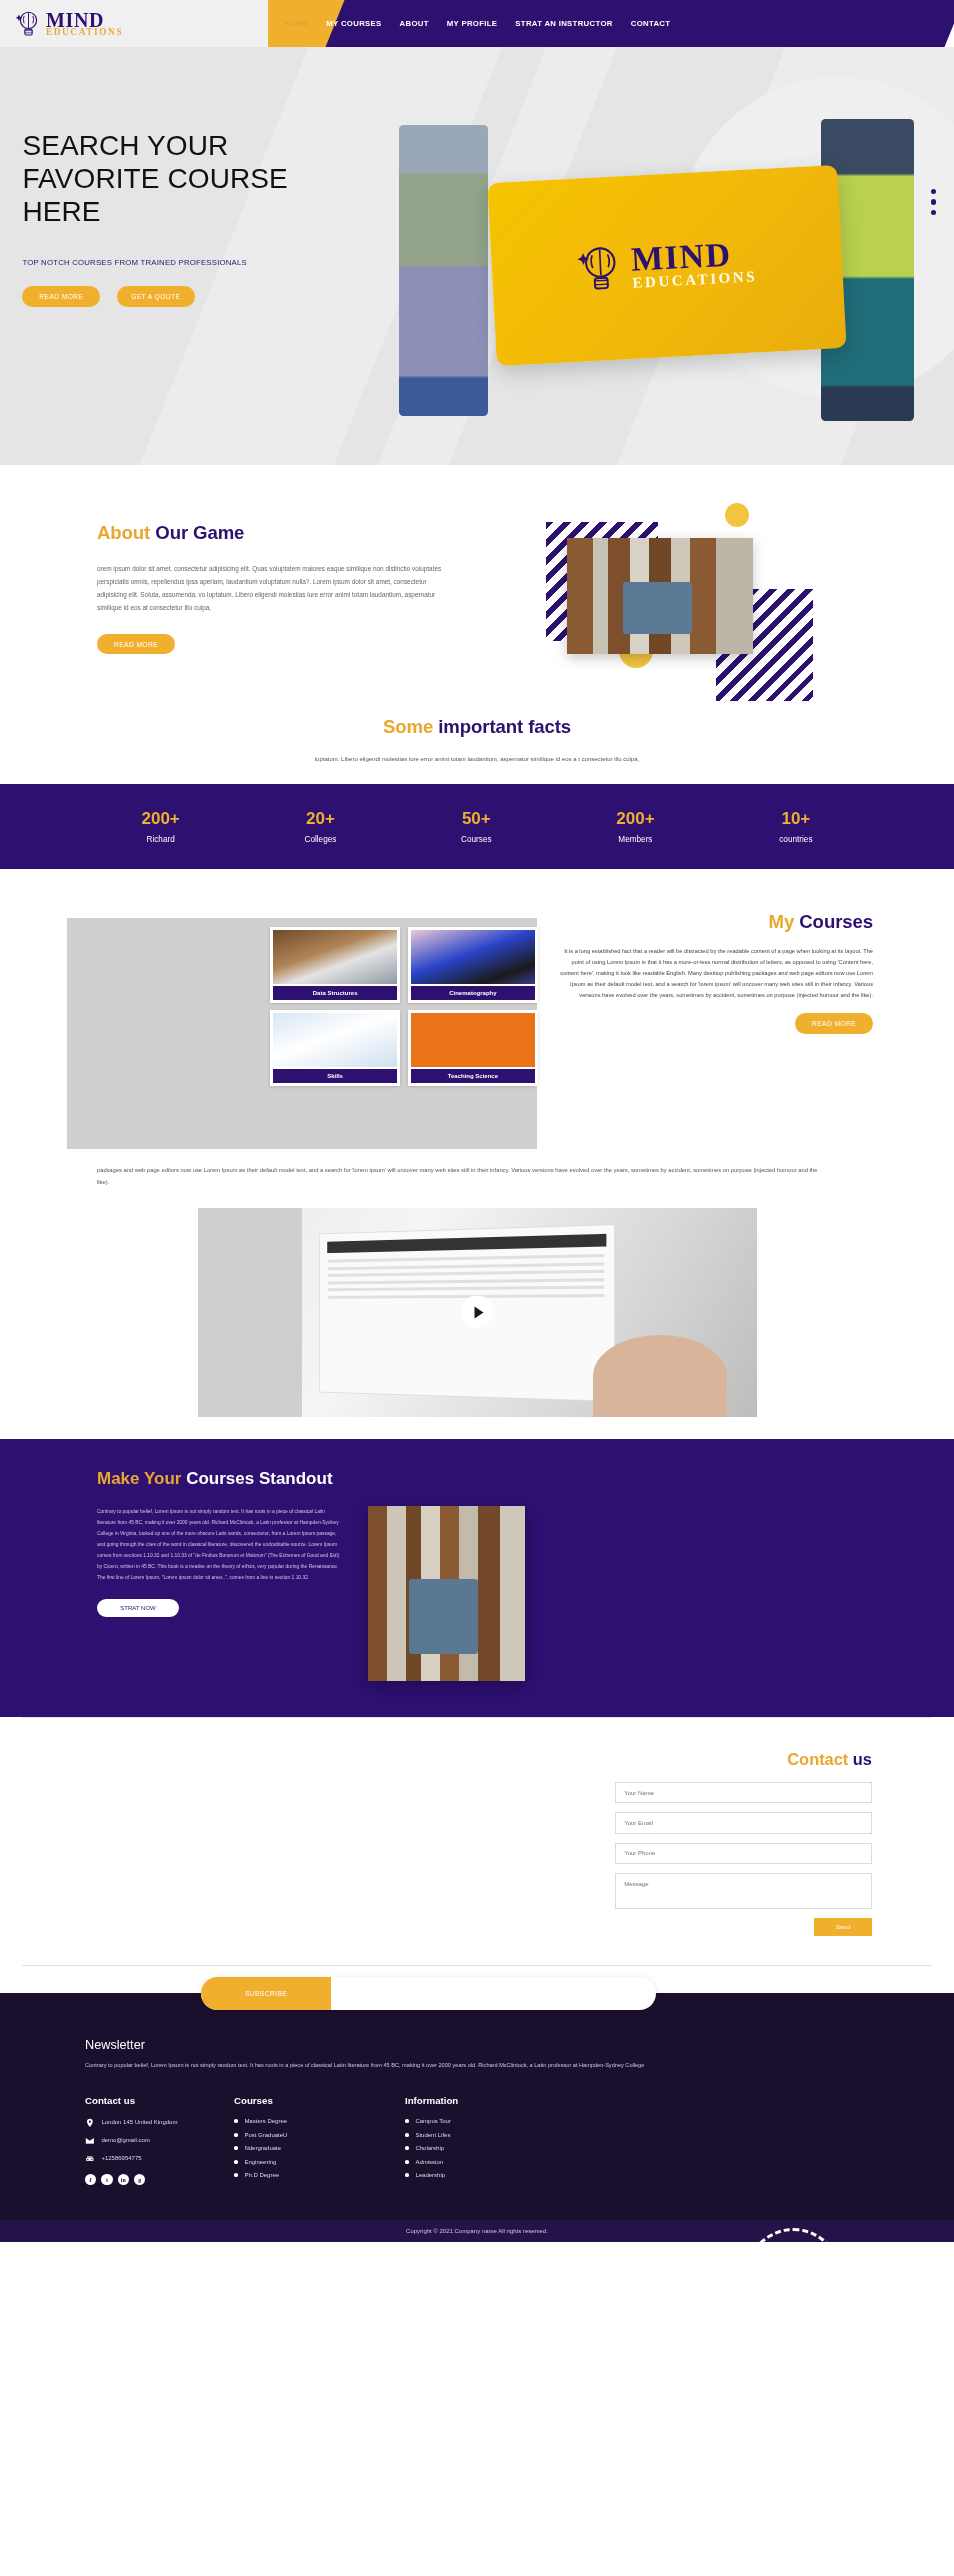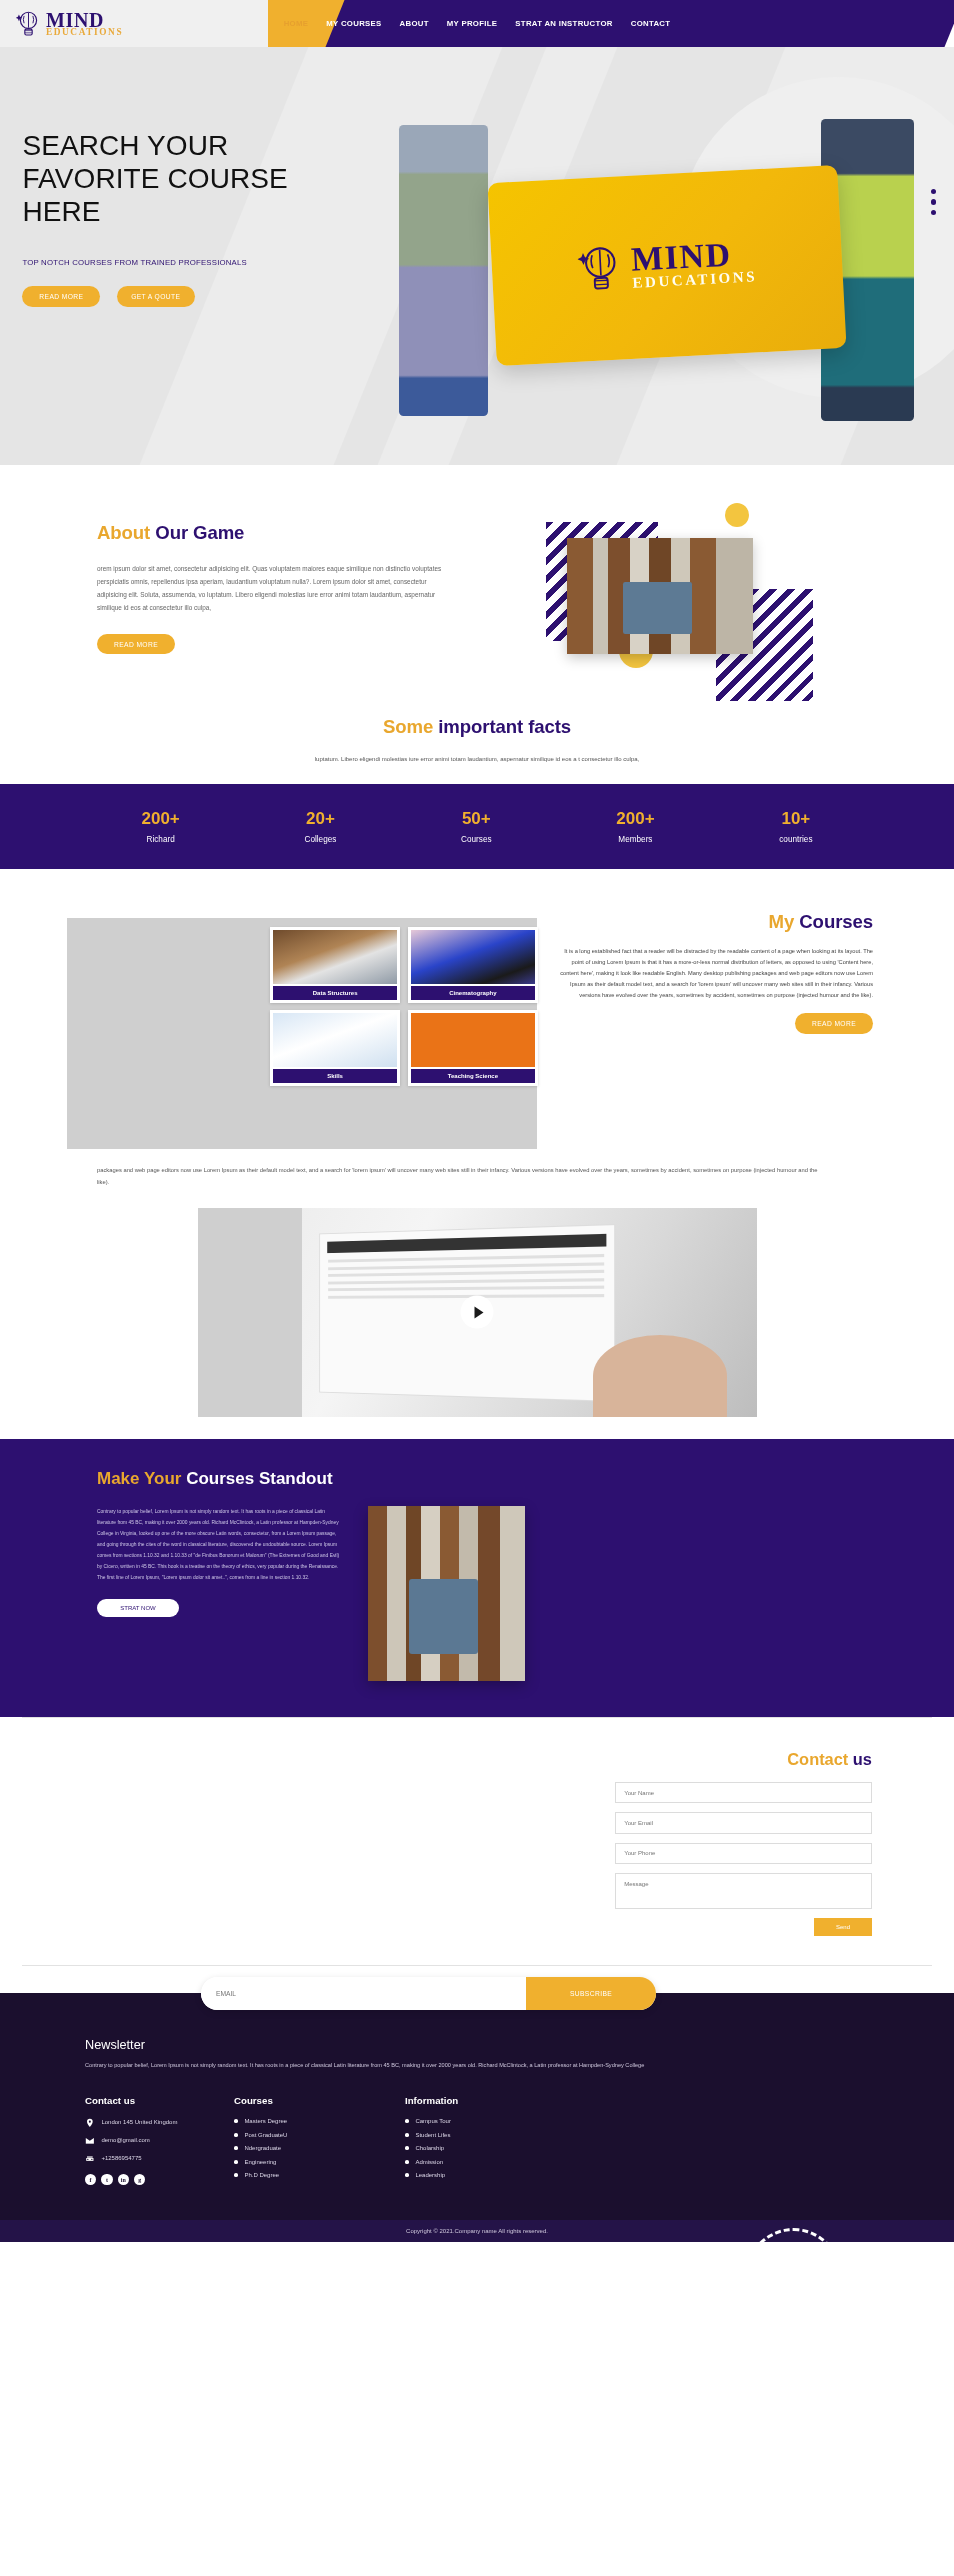--- a/index.html
+++ b/index.html
@@ -386,21 +386,20 @@
         <input type="text" placeholder="Your Email" style="">
         <input type="text" placeholder="Your Phone" style="">
         <textarea placeholder="Message" style=""></textarea>
         <button class="send-btn">Send</button>
       </div>
     </div>
   </section>
 
   <footer class="footer">
     <div class="sub-bar">
-      <input type="text" placeholder="EMAIL" style="">
       <button>SUBSCRIBE</button>
     </div>
     <div class="footer-inner">
       <h3>Newsletter</h3>
       <p class="footer-desc">Contrary to popular belief, Lorem Ipsum is not simply random text. It has roots in a piece of classical Latin literature from 45 BC, making it over 2000 years old. Richard McClintock, a Latin professor at Hampden-Sydney College</p>
 
       <div class="footer-cols">
         <div class="fcol">
           <h4>Contact us</h4>
           <div class="ci-row">

